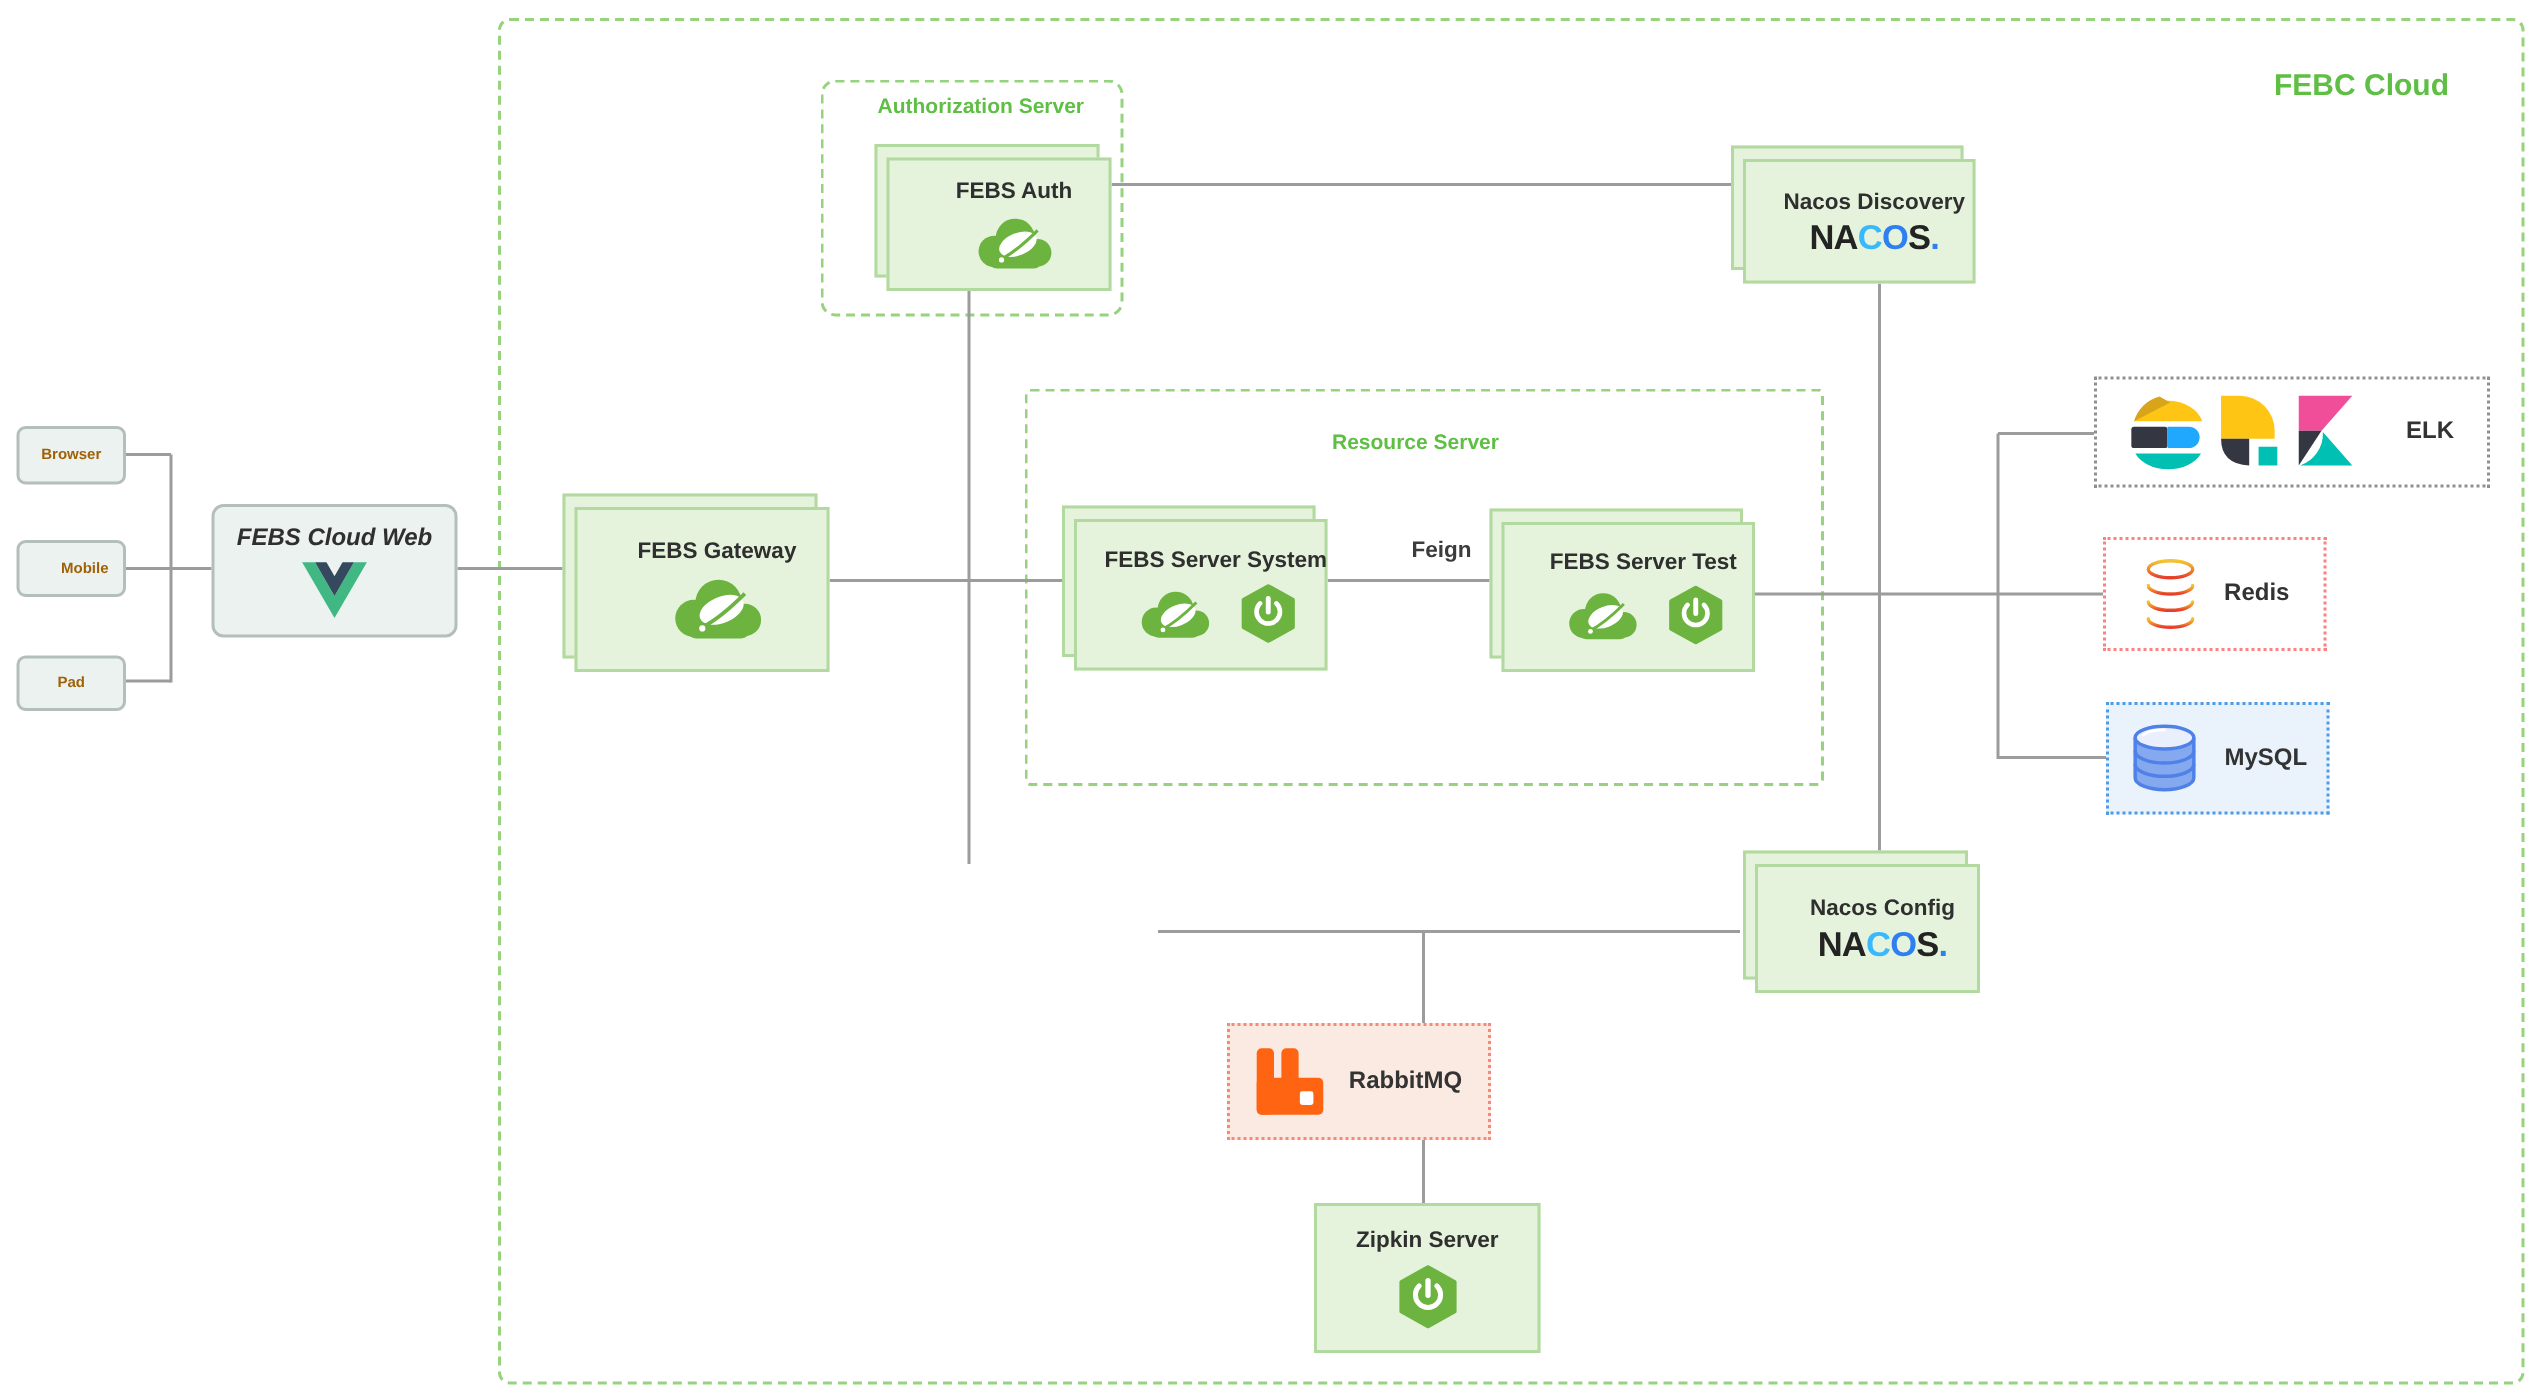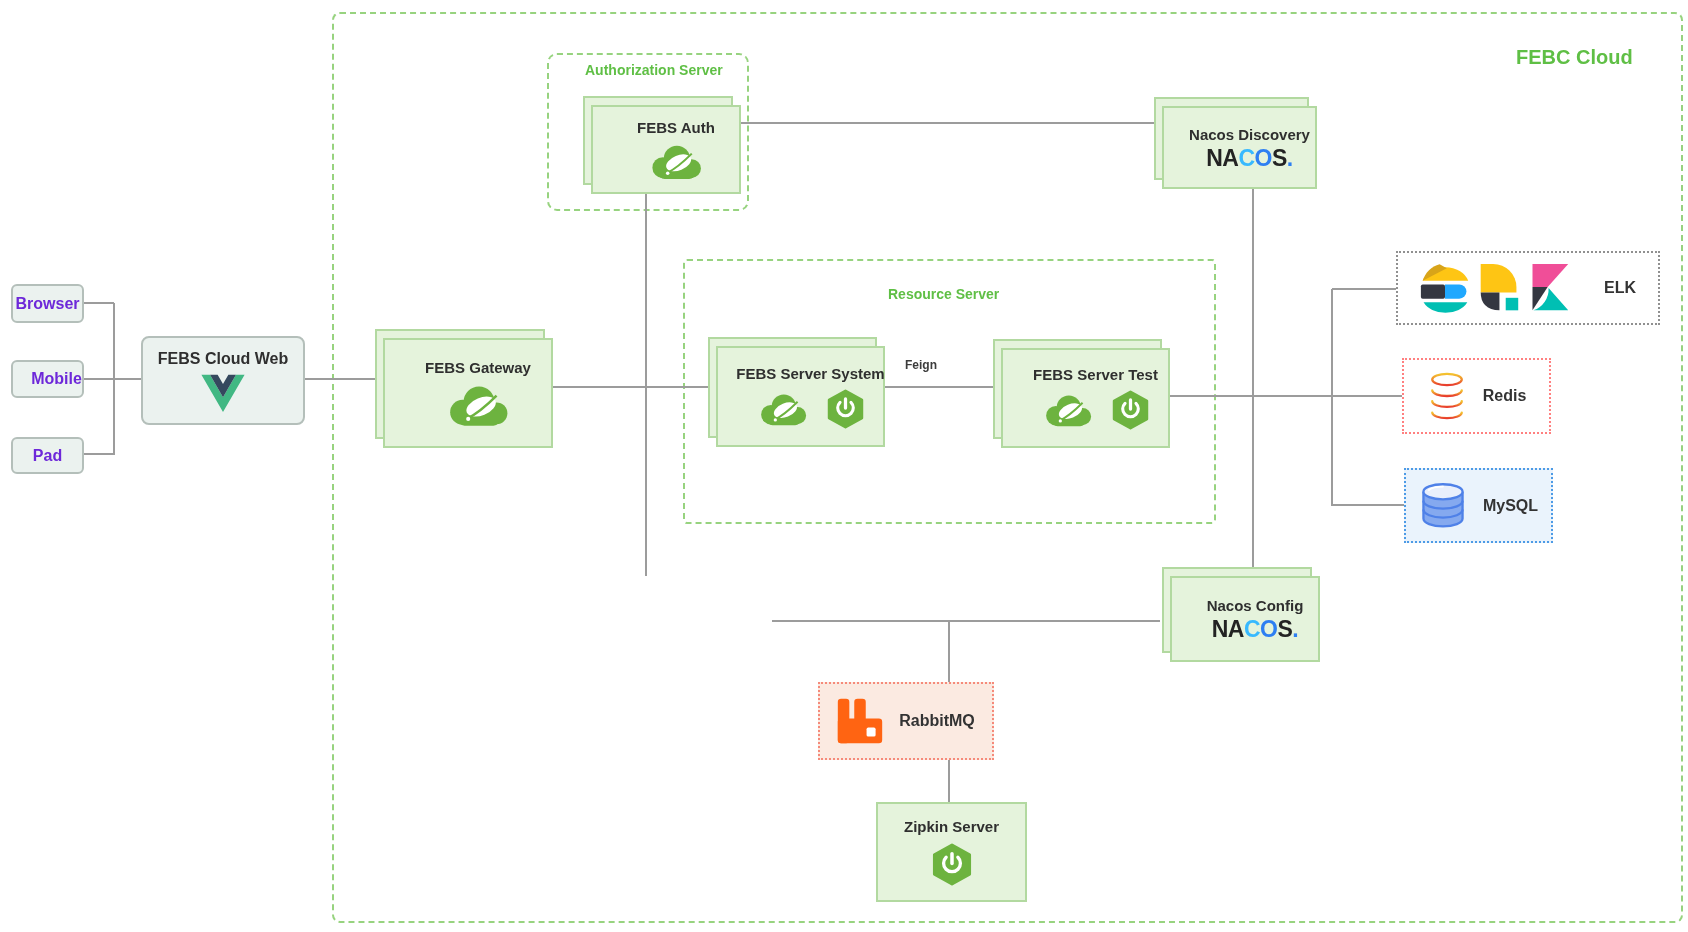--- a/index.html
+++ b/index.html
@@ -8,38 +8,38 @@
 
   
   .group{position:absolute;border:2px dashed var(--dash-green);border-radius:8px;background:transparent;}
   .group-label{position:absolute;color:var(--accent-green);font-weight:700;font-size:14px;white-space:nowrap;}
   .group-label.big{font-size:20px;}
 
   
   .edge{position:absolute;background:var(--line-gray);z-index:1;}
   .edge.h{height:2px;}
   .edge.v{width:2px;}
-  .edge-label{position:absolute;z-index:2;font-weight:700;font-size:12px;color:#3c3c3c;text-align:left;}
+  .edge-label{position:absolute;z-index:2;font-weight:700;font-size:15px;color:#3c3c3c;text-align:right;}
 
   
   .node{position:absolute;z-index:3;}
   .card{position:absolute;box-sizing:border-box;background:var(--node-fill);border:2px solid var(--node-border);padding-left:20px;}
   .card.back{left:-8px;top:-9px;width:100%;height:100%;}
   .card.front{left:0;top:0;width:100%;height:100%;display:flex;flex-direction:column;
               align-items:center;justify-content:center;gap:7px;}
   .single{position:absolute;z-index:3;box-sizing:border-box;background:var(--node-fill);
           border:2px solid var(--node-border);display:flex;flex-direction:column;
           align-items:center;justify-content:center;gap:8px;}
   .node-label{font-weight:700;font-size:15px;color:#2f2f2f;white-space:nowrap;}
   .icon-row{display:flex;align-items:center;gap:18px;}
 
   
   .client{position:absolute;z-index:3;box-sizing:border-box;background:var(--client-fill);
           border:2px solid var(--client-border);border-radius:6px;display:flex;
-          align-items:center;justify-content:center;font-weight:700;font-size:16px;color:#6d28d9;}
+          align-items:center;justify-content:center;font-weight:700;font-size:10px;color:#a16207;}
   .webbox{position:absolute;z-index:3;box-sizing:border-box;background:var(--client-fill);
           border:2px solid var(--client-border);border-radius:8px;display:flex;flex-direction:column;
           align-items:center;justify-content:center;gap:6px;}
   .webbox .node-label{font-size:16px;}
 
   
   .infra{position:absolute;z-index:3;box-sizing:border-box;display:flex;align-items:center;
          justify-content:center;gap:16px;font-weight:700;font-size:16px;color:#333;}
   .infra.elk{border:2px dotted var(--elk-border);background:#fff;gap:34px;}
   .infra.redis{border:2px dotted var(--redis-border);background:#fff;}
@@ -90,21 +90,21 @@
   <div class="client" style="left:11px;top:284px;width:73px;height:39px;">
     <span>Browser</span>
   </div>
   <div class="client" style="left:11px;top:360px;width:73px;height:38px;padding-left:18px;">
     <span>Mobile</span>
   </div>
   <div class="client" style="left:11px;top:437px;width:73px;height:37px;">
     <span>Pad</span>
   </div>
 
-  <div class="webbox" style="left:141px;top:336px;width:164px;height:89px;">
+  <div class="webbox" style="left:141px;top:336px;width:164px;height:89px;font-style:italic;">
     <span class="node-label">FEBS Cloud Web</span>
     <svg width="44" height="38" viewBox="0 0 50 44">
       <polygon points="0,1 10,1 25,27 40,1 50,1 25,44" style="fill:var(--vue-green)"></polygon>
       <polygon points="10,1 18.8,1 25,11.7 31.2,1 40,1 25,27" style="fill:var(--vue-dark)"></polygon>
     </svg>
   </div>
 
   <div class="node" style="left:383px;top:338px;width:170px;height:110px;">
     <div class="card back"></div>
     <div class="card front">

